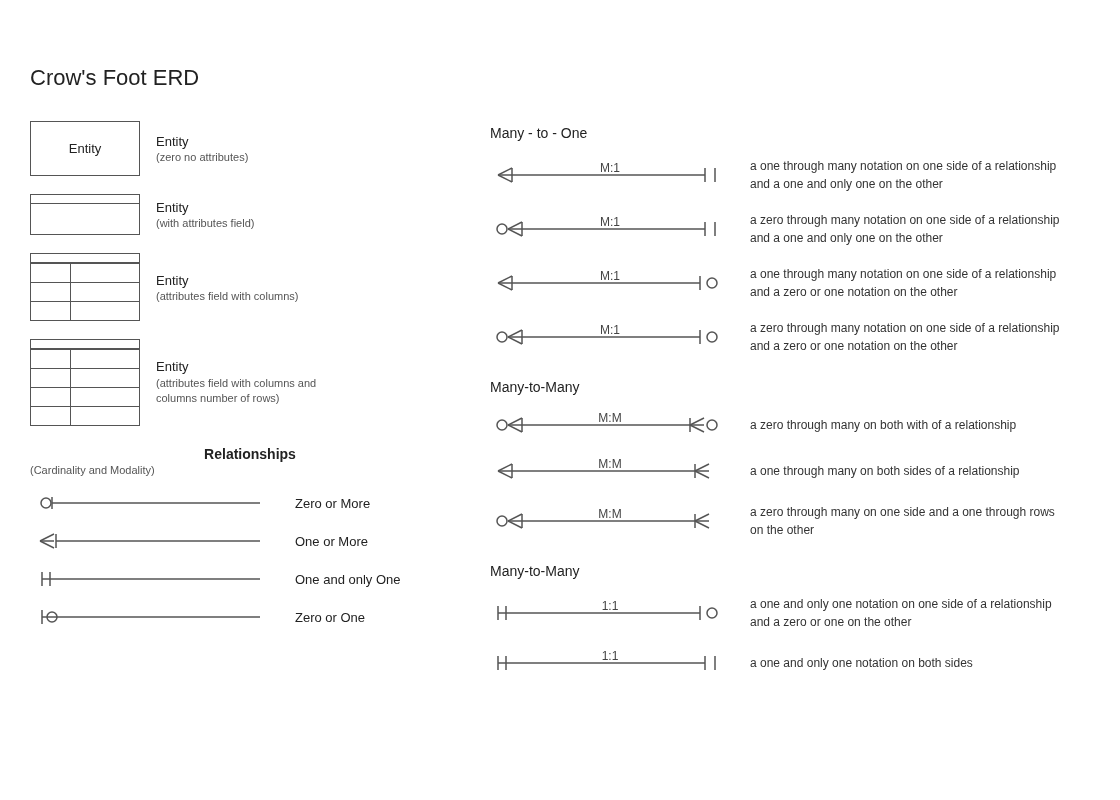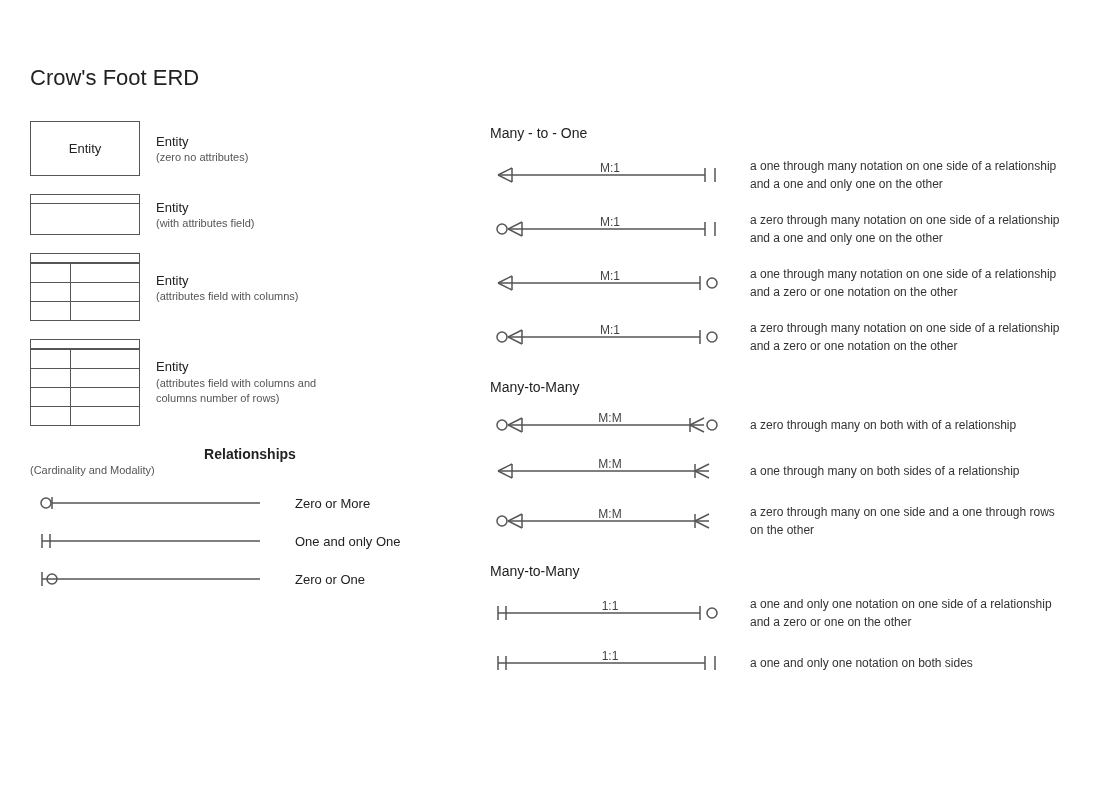--- a/index.html
+++ b/index.html
@@ -252,20 +252,32 @@
         <svg class="notation" width="240" height="22">
 
           <circle cx="16" cy="11" r="5" fill="none" stroke="#555" stroke-width="1.5"></circle>
 
           <line x1="22" y1="5" x2="22" y2="17" stroke="#555" stroke-width="1.5"></line>
           <line x1="22" y1="11" x2="230" y2="11" stroke="#555" stroke-width="1.5"></line>
         </svg>
         <span class="rel-label">Zero or More</span>
       </div>
 
+      <div class="rel-row">
+        <svg class="notation" width="240" height="22">
+
+          <line x1="10" y1="11" x2="24" y2="4" stroke="#555" stroke-width="1.5"></line>
+          <line x1="10" y1="11" x2="24" y2="11" stroke="#555" stroke-width="1.5"></line>
+          <line x1="10" y1="11" x2="24" y2="18" stroke="#555" stroke-width="1.5"></line>
+
+          <line x1="26" y1="4" x2="26" y2="18" stroke="#555" stroke-width="1.5"></line>
+          <line x1="26" y1="11" x2="230" y2="11" stroke="#555" stroke-width="1.5"></line>
+        </svg>
+        <span class="rel-label">One or More</span>
+      </div>
 
       <div class="rel-row">
         <svg class="notation" width="240" height="22">
 
           <line x1="12" y1="4" x2="12" y2="18" stroke="#555" stroke-width="1.5"></line>
           <line x1="20" y1="4" x2="20" y2="18" stroke="#555" stroke-width="1.5"></line>
           <line x1="12" y1="11" x2="230" y2="11" stroke="#555" stroke-width="1.5"></line>
         </svg>
         <span class="rel-label">One and only One</span>
       </div>

